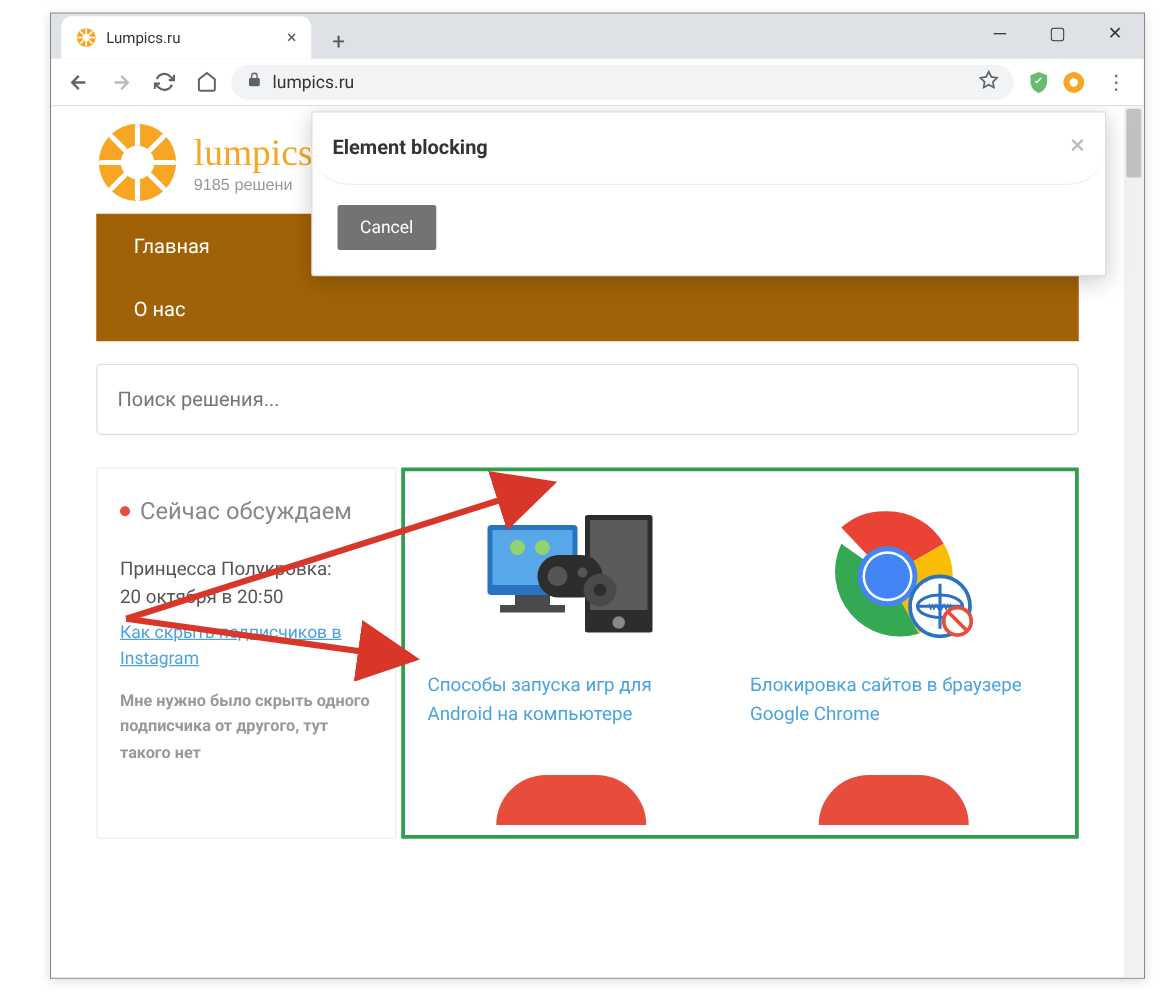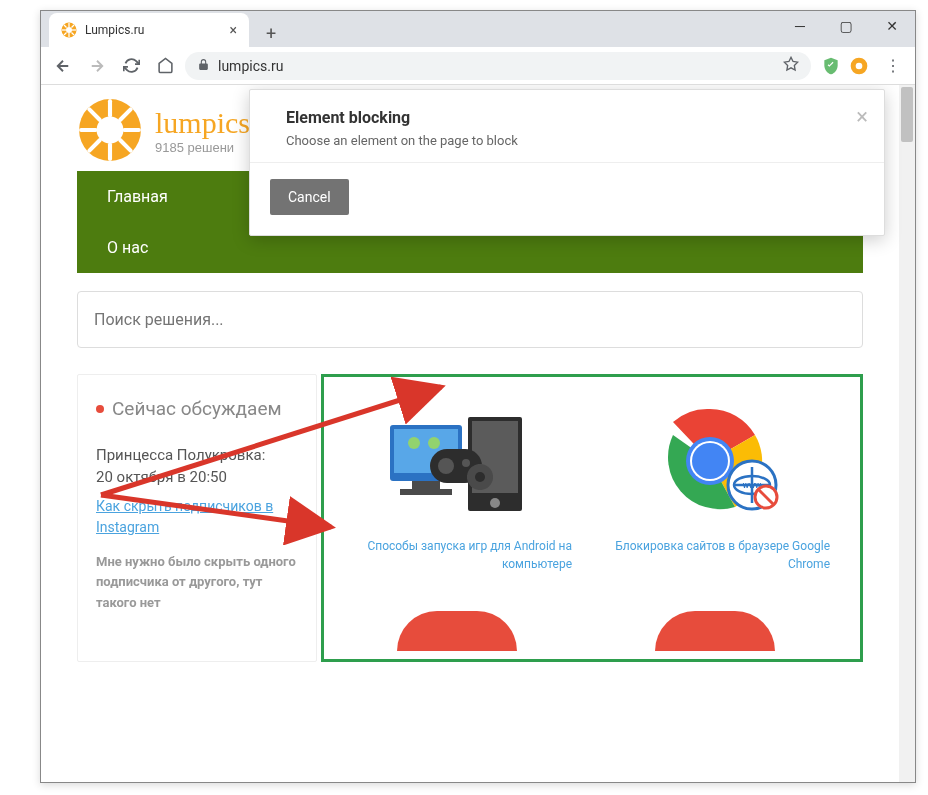--- a/index.html
+++ b/index.html
@@ -32,43 +32,43 @@
 .scrollbar-track { position: absolute; right: 0; top: 0; bottom: 0; width: 16px; background: #f1f1f1; }
 .scrollbar-thumb { position: absolute; right: 2px; top: 2px; width: 12px; height: 55px; background: #c1c1c1; border-radius: 2px; }
 .page { position: absolute; inset: 0 16px 0 0; padding: 12px 36px; }
 
 .site-header { display: flex; align-items: center; gap: 12px; margin-bottom: 8px; }
 .site-logo { width: 66px; height: 66px; }
 .site-title-wrap { display: flex; flex-direction: column; }
 .site-name { font-size: 30px; color: #f6a623; font-family: Georgia, serif; }
 .site-tagline { font-size: 13px; color: #999; font-family: Liberation Sans, sans-serif; }
 
-.main-nav { background: #4d7c0f; padding: 0 16px; display: flex; flex-wrap: wrap; gap: 0; }
+.main-nav { background: #a16207; padding: 0 16px; display: flex; flex-wrap: wrap; gap: 0; }
 .nav-item { color: #fff; padding: 16px 14px; font-size: 16px; cursor: pointer; }
 
 .search-wrap { margin-top: 18px; }
 .search-box { width: 100%; border: 1px solid #ddd; border-radius: 4px; padding: 18px 16px; font-size: 16px; color: #ec4899; }
 
 .content-row { display: flex; gap: 4px; margin-top: 26px; }
 .sidebar-box { width: 240px; border: 1px solid #eee; border-radius: 2px; padding: 22px 18px; }
 .sidebar-heading { font-size: 19px; color: #888; font-weight: 400; display: flex; align-items: center; gap: 8px; line-height: 1.3; margin-bottom: 24px; }
 .live-dot { width: 8px; height: 8px; background: #e74c3c; border-radius: 50%; display: inline-block; }
 .comment-author { font-size: 15px; color: #555; margin-bottom: 4px; }
 .comment-time { font-size: 15px; color: #555; margin-bottom: 10px; }
 .comment-link { font-size: 14px; color: #4aa3df; text-decoration: underline; display: block; margin-bottom: 14px; line-height: 1.5; }
 .comment-body { font-size: 13px; color: #999; line-height: 1.6; font-weight: bold; }
 
 .cards-grid { flex: 1; border: 3px solid #2e9e4d; padding: 26px 18px 8px; display: flex; gap: 28px; flex-wrap: wrap; }
 .card { width: 230px; display: flex; flex-direction: column; align-items: center; gap: 14px; }
-.card-img { width: 150px; height: 120px; display: flex; align-items: flex-end; justify-content: center; }
-.card-title { color: #4aa3df; font-size: 12px; text-align: right; line-height: 1.5; }
+.card-img { width: 150px; height: 120px; display: flex; align-items: center; justify-content: center; }
+.card-title { color: #4aa3df; font-size: 15px; text-align: left; line-height: 1.5; }
 
 
 .modal { position: absolute; top: 4px; left: 208px; right: 30px; background: #fff; border: 1px solid #ddd; border-radius: 2px; box-shadow: 0 4px 18px rgba(0,0,0,.2); z-index: 100; }
-.modal-head { padding: 18px 36px 14px; border-bottom: 1px solid #eee; position: relative; }
+.modal-head { padding: 18px 16px 14px; border-bottom: 1px solid #eee; position: relative; border-radius: 29px; }
 .modal-title { font-size: 16px; font-weight: 700; color: #333; margin-bottom: 6px; }
 .modal-sub { font-size: 13px; color: #666; }
 .modal-close { position: absolute; top: 14px; right: 16px; font-size: 22px; color: #bbb; cursor: pointer; }
 .modal-body { padding: 16px 20px 20px; }
 .cancel-btn { background: #737373; color: #fff; border: none; padding: 10px 18px; font-size: 14px; border-radius: 2px; cursor: pointer; }
 
 
 .arrow-svg { position: absolute; z-index: 200; pointer-events: none; }
 
 
@@ -265,21 +265,20 @@
               </div>
           </div>
         </div>
       </div>
 
     </div>
 
     <div class="modal">
       <div class="modal-head">
         <div class="modal-title">Element blocking</div>
-        <div class="modal-sub">Choose an element on the page to block</div>
         <div class="modal-close">×</div>
       </div>
       <div class="modal-body">
         <button class="cancel-btn">Cancel</button>
       </div>
     </div>
 
     <svg class="arrow-svg" style="left:50px; top:290px;" width="370" height="200">
       <defs>
           <marker id="ah1" markerWidth="12" markerHeight="12" refX="9" refY="5" orient="auto">

